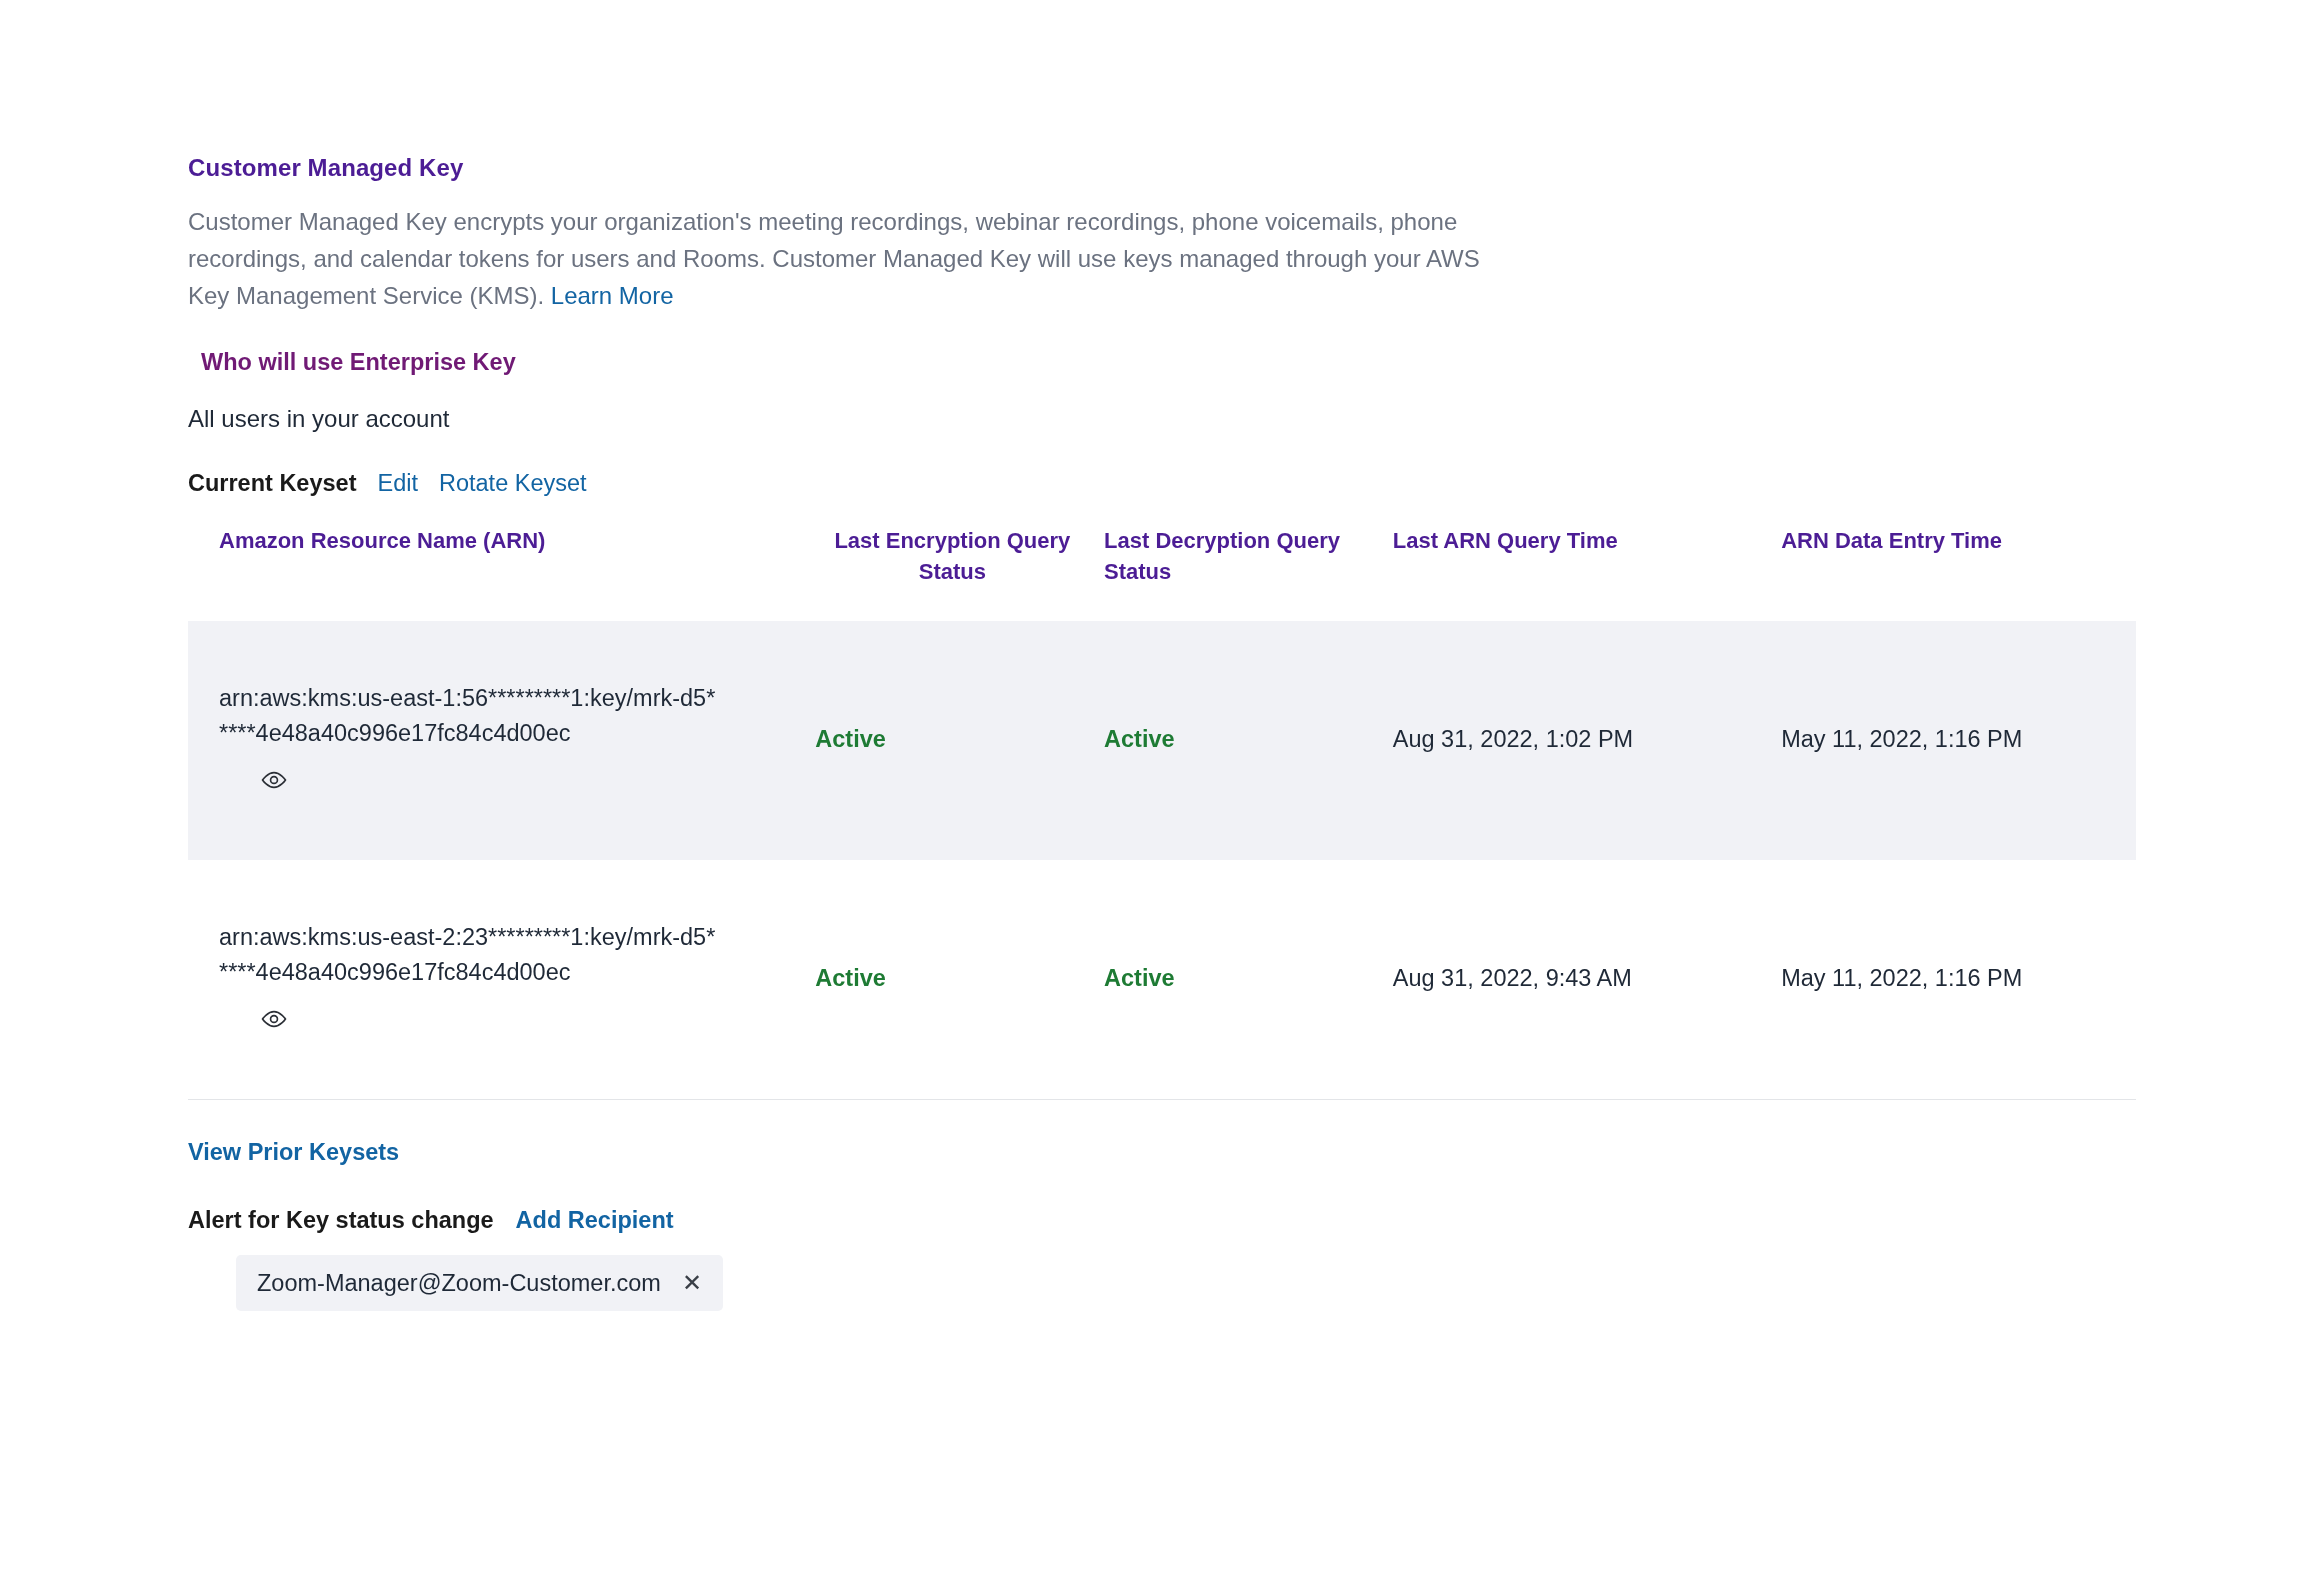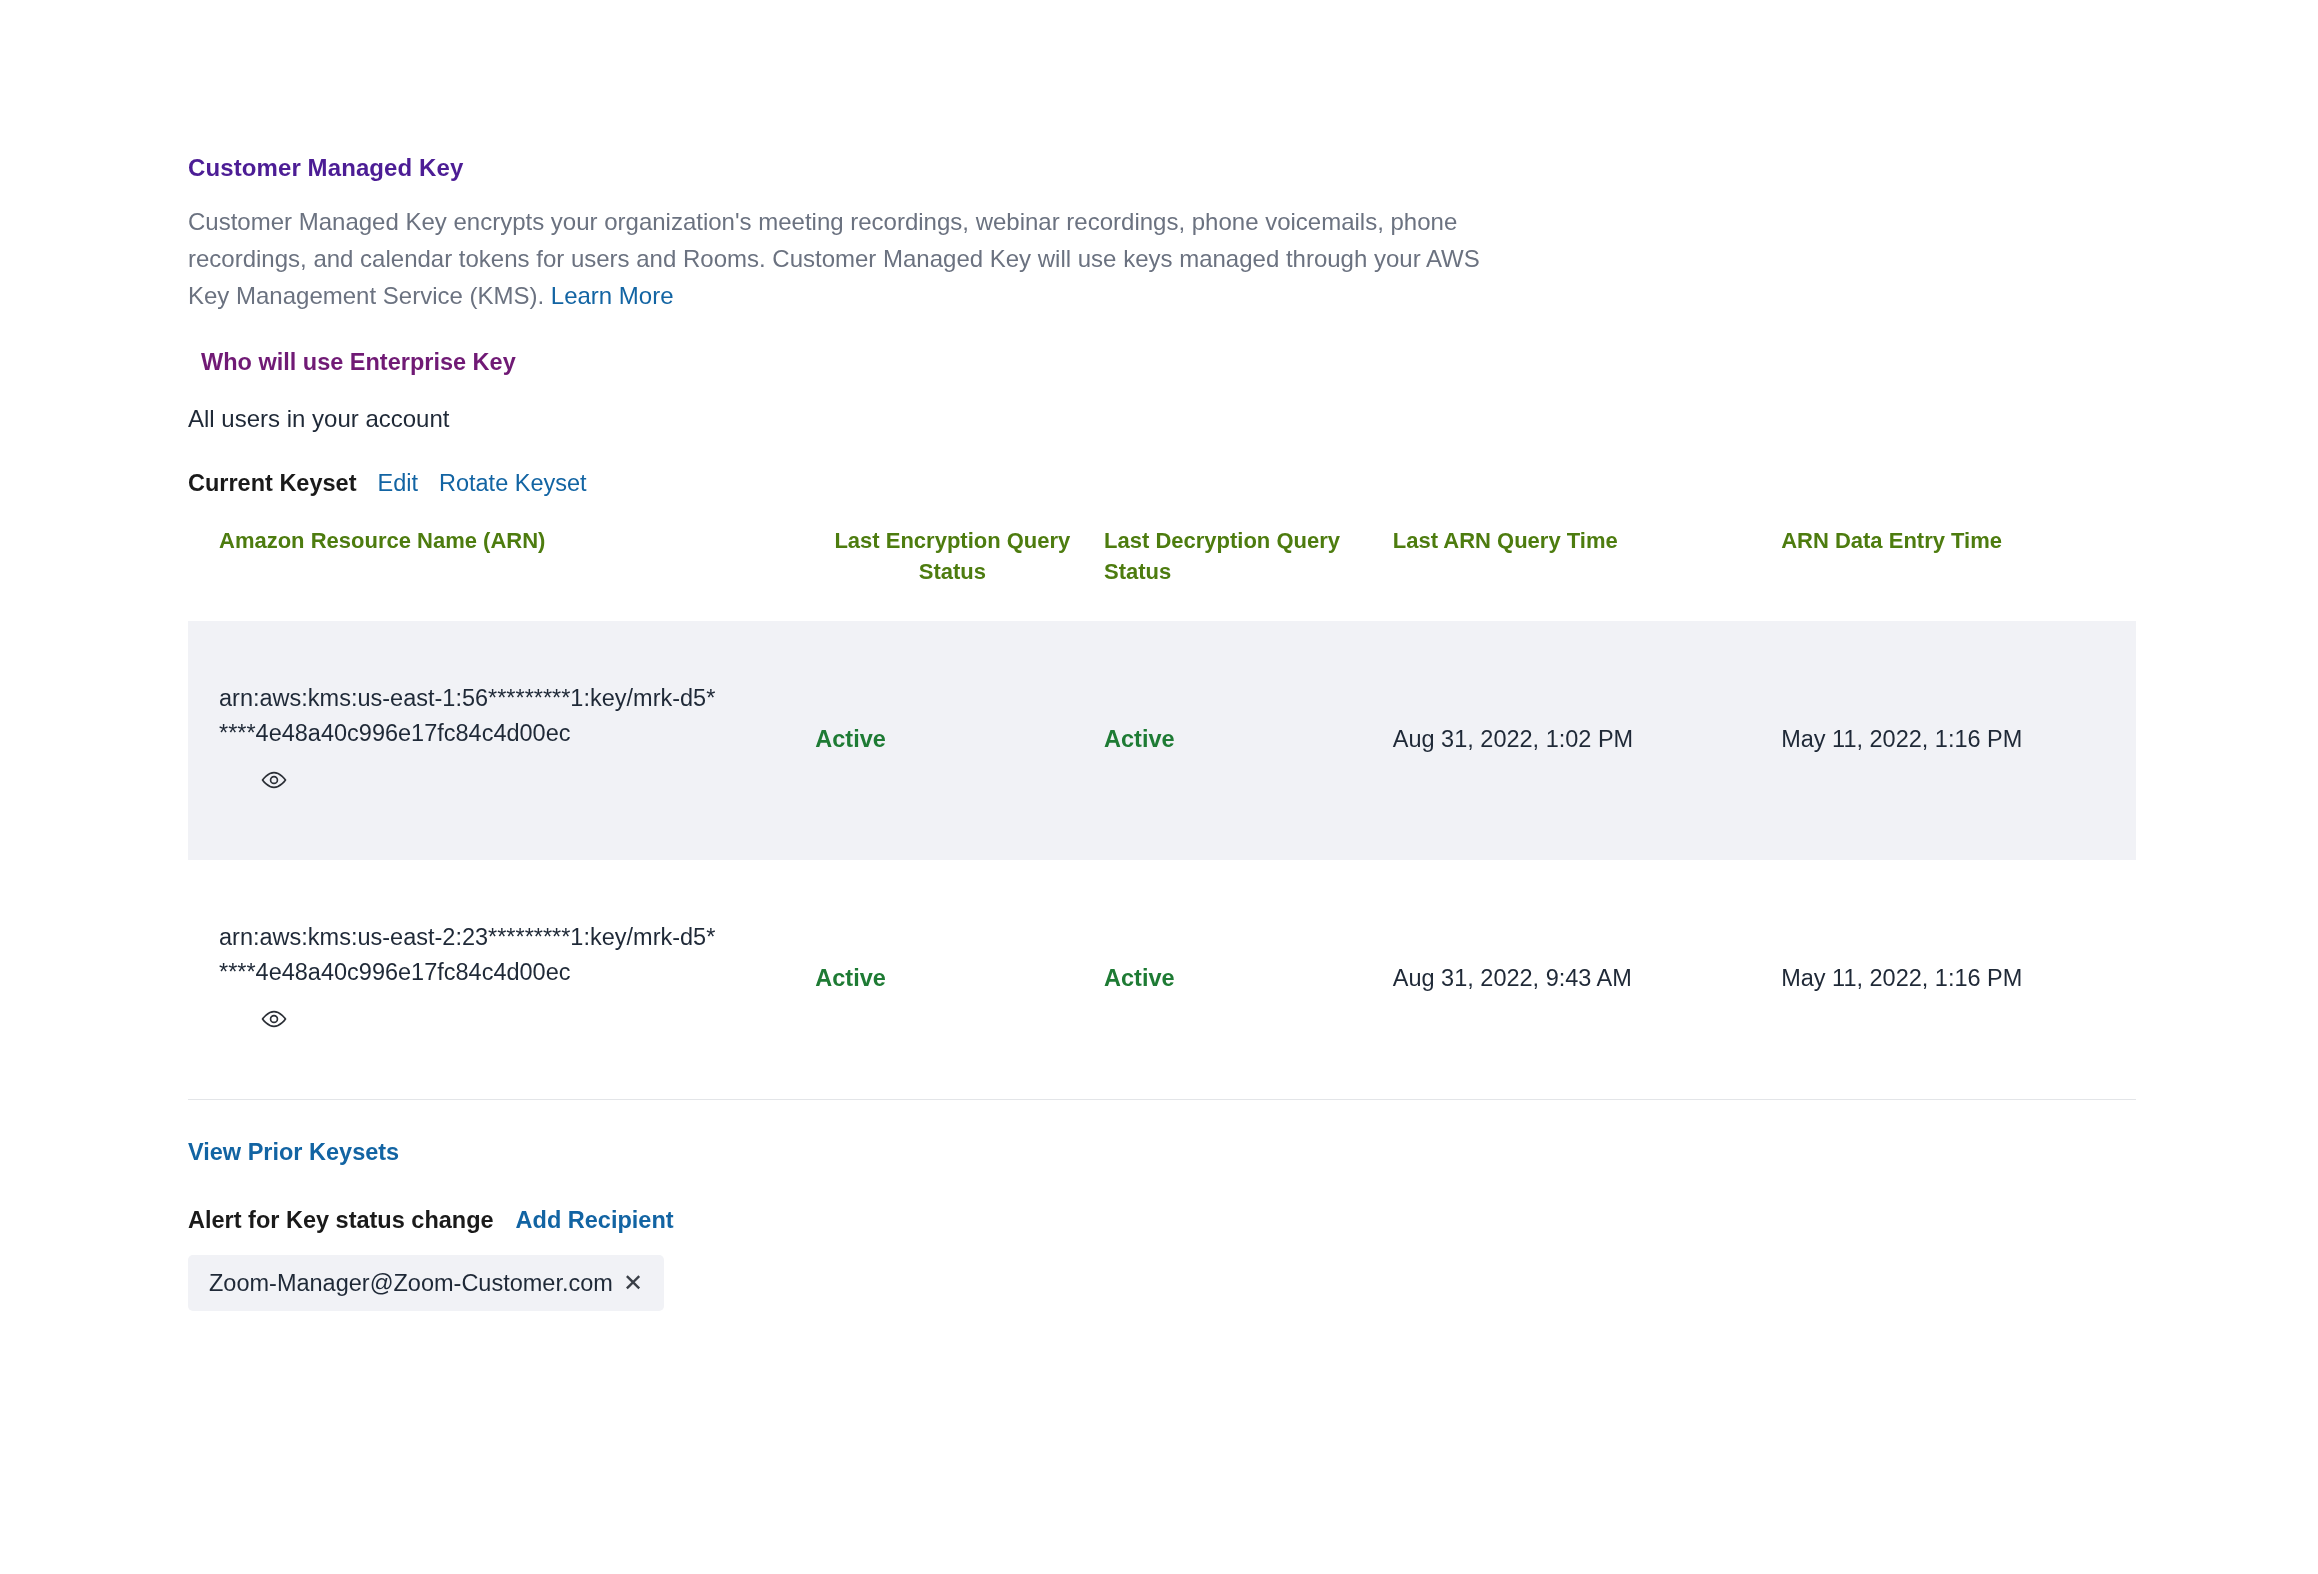--- a/index.html
+++ b/index.html
@@ -65,21 +65,21 @@
   }
   .table {
     width: 1948px;
     border-collapse: collapse;
     table-layout: fixed;
   }
   .table th {
     text-align: left;
     font-size: 22px;
     font-weight: bold;
-    color: #4d7c0f;
+    color: #4c1d95;
     padding: 0 14.6px 0 0;
     vertical-align: top;
     line-height: 1.45;
   }
   .table thead tr {
     height: 96px;
   }
   .table th.c0 { width: 617px; padding-left: 31px; }
   .table th.c1 { width: 284px; text-align: center; }
   .table th.c2 { width: 284px; }
@@ -149,26 +149,27 @@
   }
   .alert-row a.link {
     font-size: 23.5px;
     font-weight: bold;
     color: #1264a3;
     text-decoration: none;
   }
   .chip {
     display: inline-flex;
     align-items: center;
-    gap: 10px;
+    gap: 21px;
     background: #f1f2f6;
     border-radius: 4.9px;
     padding: 14.6px 21px 14.6px 21px;
     font-size: 23.5px;
     color: #1f2937;
+    margin-left: 48px;
   }
   .chip .x {
     font-size: 24px;
     color: #3a3f47;
     cursor: pointer;
     line-height: 1;
   }
 </style>
 </head>
 <body>

